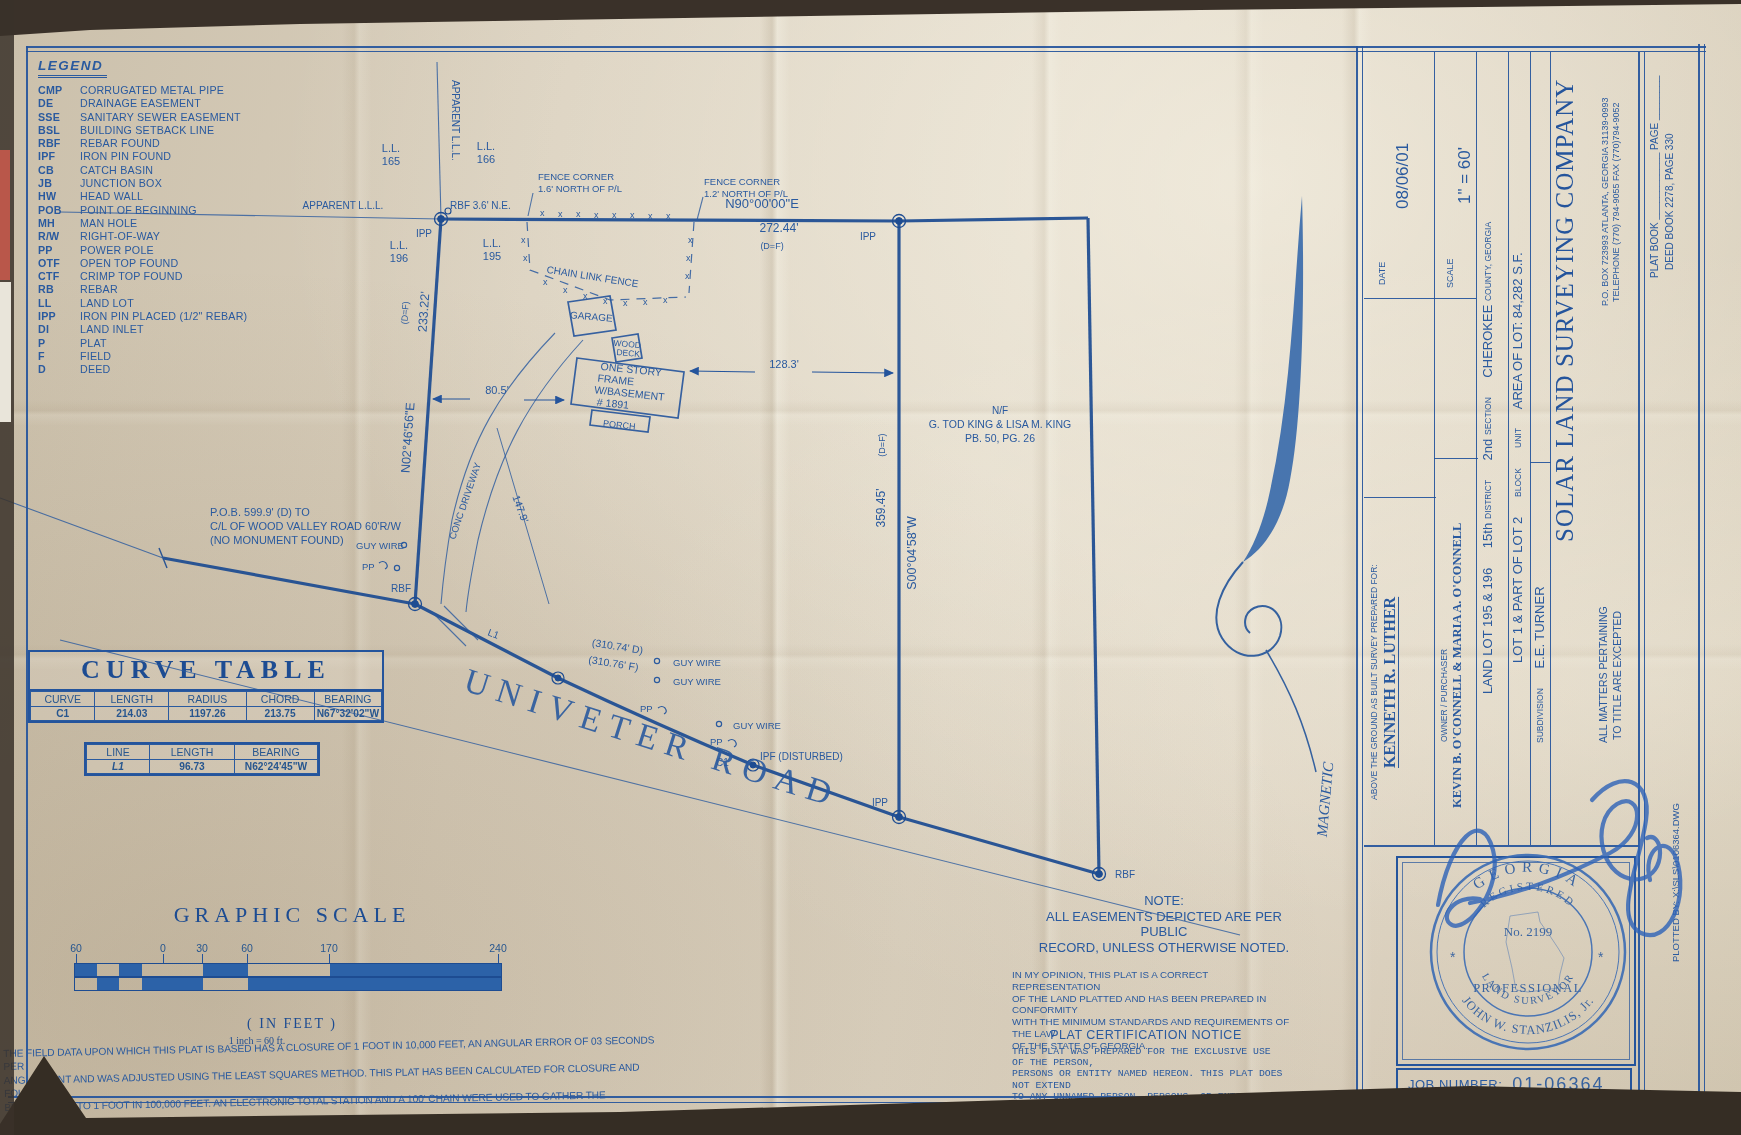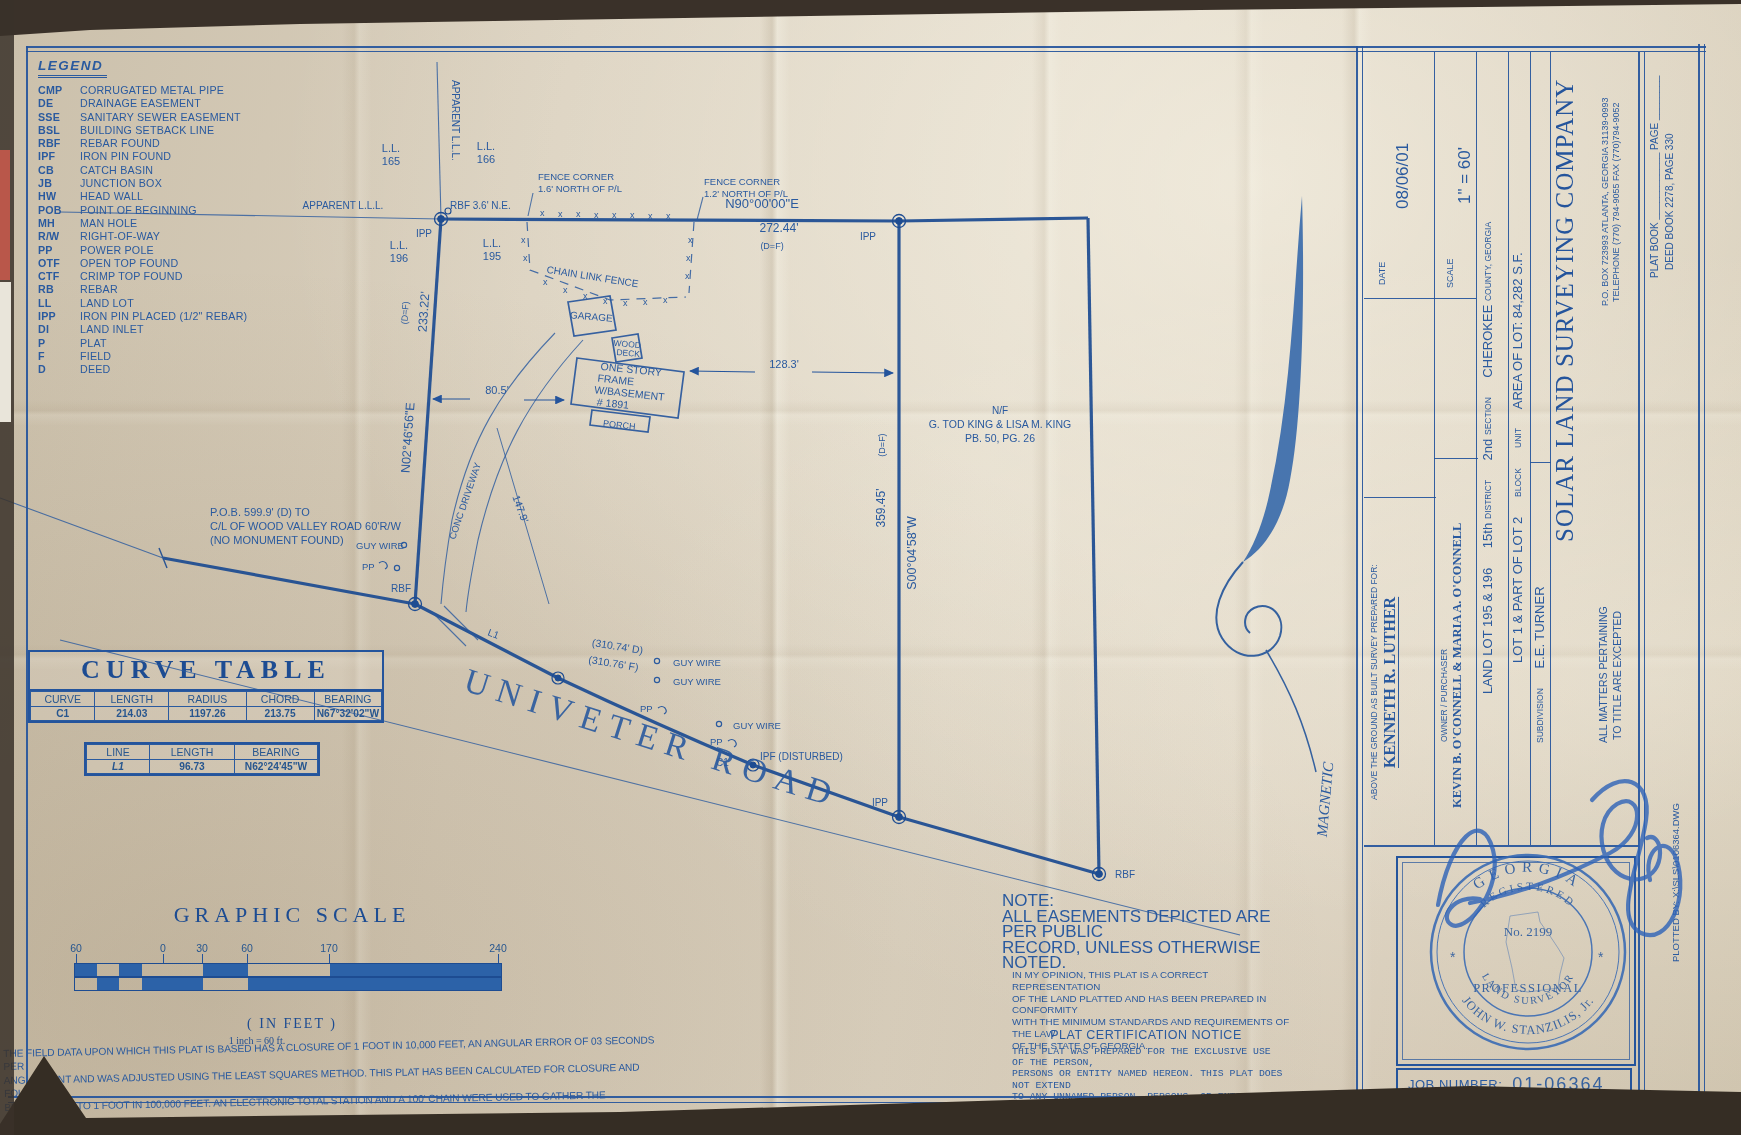--- a/index.html
+++ b/index.html
@@ -50,21 +50,21 @@
   .brow{position:absolute;left:0;width:426px;height:13px;}
   .bcell{position:absolute;height:13px;}
   .bc{background:#2c62a8;}
   #gfeet,#gratio{font-family:"Liberation Serif",serif;text-align:center;color:#1d4c92;}
   #gfeet{margin-top:18px;font-size:14px;letter-spacing:2px;}
   #gratio{font-size:10px;margin-top:3px;margin-right:70px;}
   
   .blocktext{position:absolute;color:#2a5a9f;}
   #fieldnote{left:4px;top:1040px;width:666px;font-size:10.2px;line-height:13.4px;
     transform:rotate(-1.2deg);letter-spacing:-.1px;}
-  #noteblk{left:1002px;top:893px;width:280px;font-size:17px;line-height:15.5px;}
+  #noteblk{left:1024px;top:893px;width:280px;font-size:13px;line-height:15.5px;text-align:center;}
   #opinion{left:1012px;top:969px;width:280px;font-size:9.8px;line-height:11.8px;}
   #certttl{left:1012px;top:1028px;width:268px;font-size:12.5px;text-align:center;letter-spacing:.5px;}
   #certbody{left:1012px;top:1046px;width:272px;font-size:9.8px;line-height:11.2px;font-family:Liberation Mono, monospace;}
   
   #stampbox{position:absolute;left:1396px;top:856px;width:236px;height:206px;border:2px solid #24549c;}
   #stampbox .inner{position:absolute;inset:4px;border:1px solid #24549c;opacity:.7;}
   #jobbox{position:absolute;left:1396px;top:1068px;width:236px;height:32px;border:2px solid #24549c;
     display:flex;align-items:center;padding-left:10px;box-sizing:border-box;}
   #jobbox .jl{font-size:13px;letter-spacing:.5px;}
   #jobbox .jv{font-size:18px;letter-spacing:2px;margin-left:10px;color:#35619f;}

